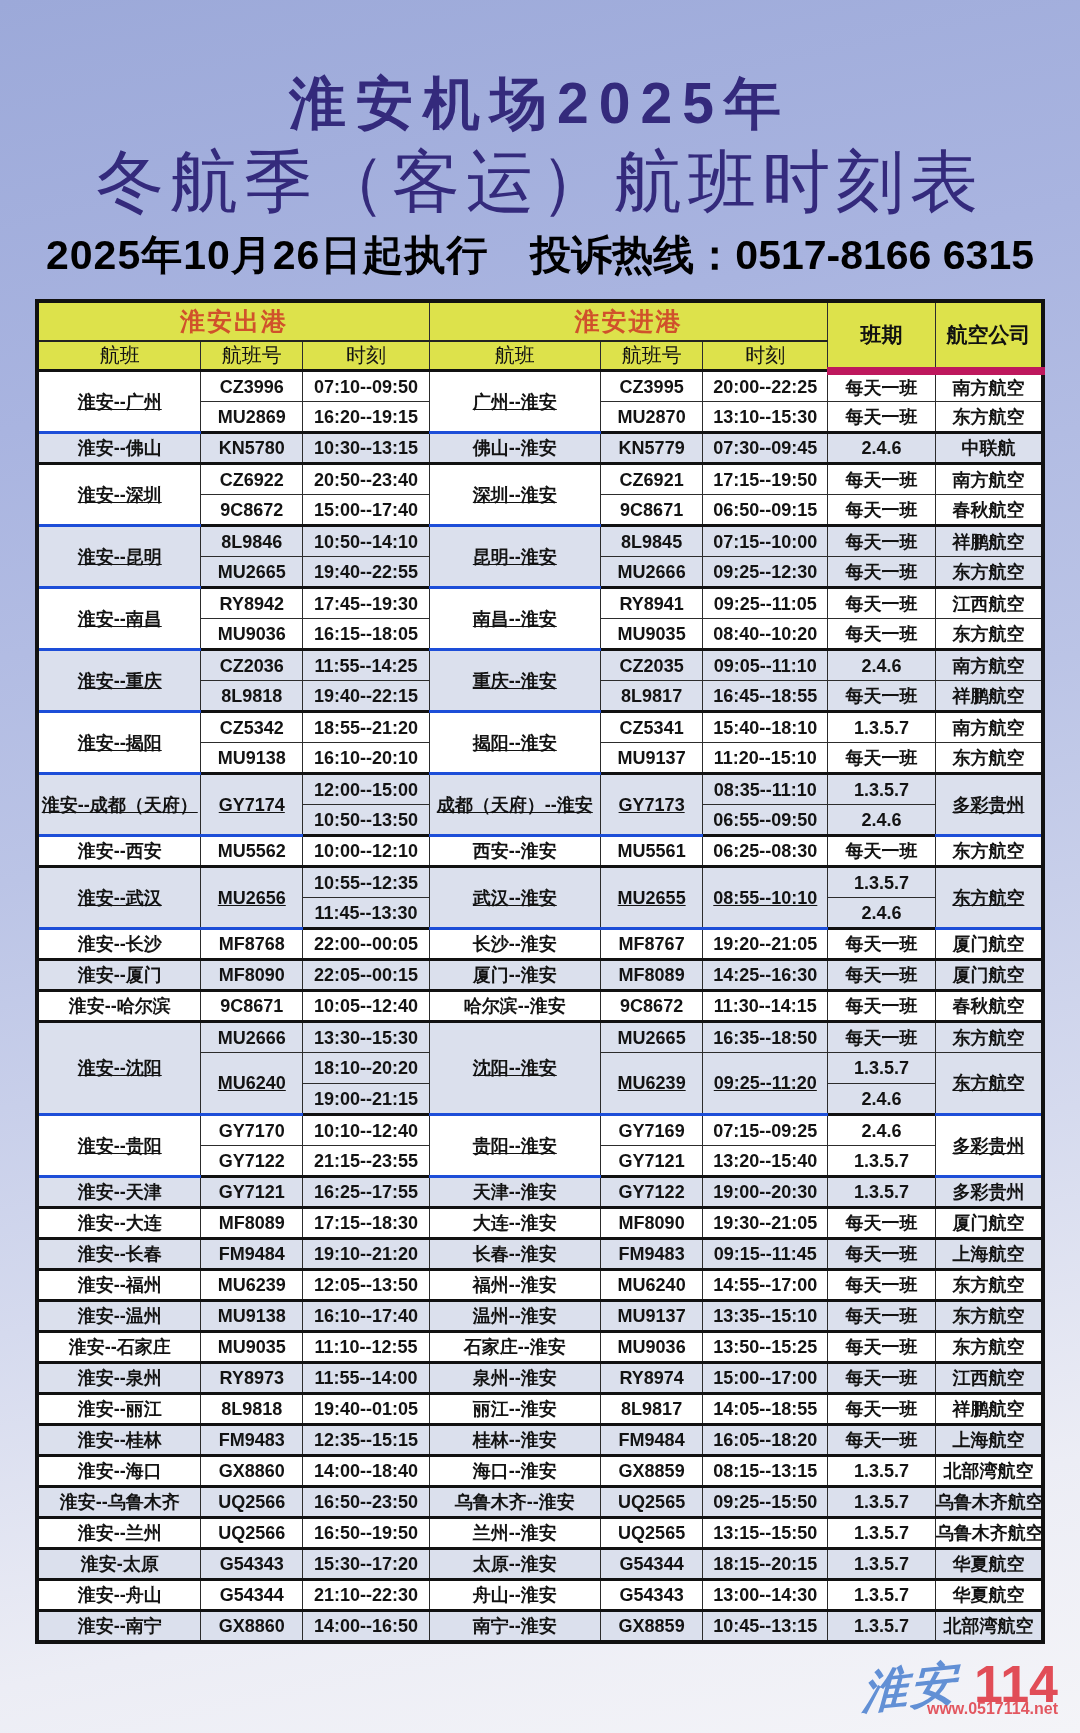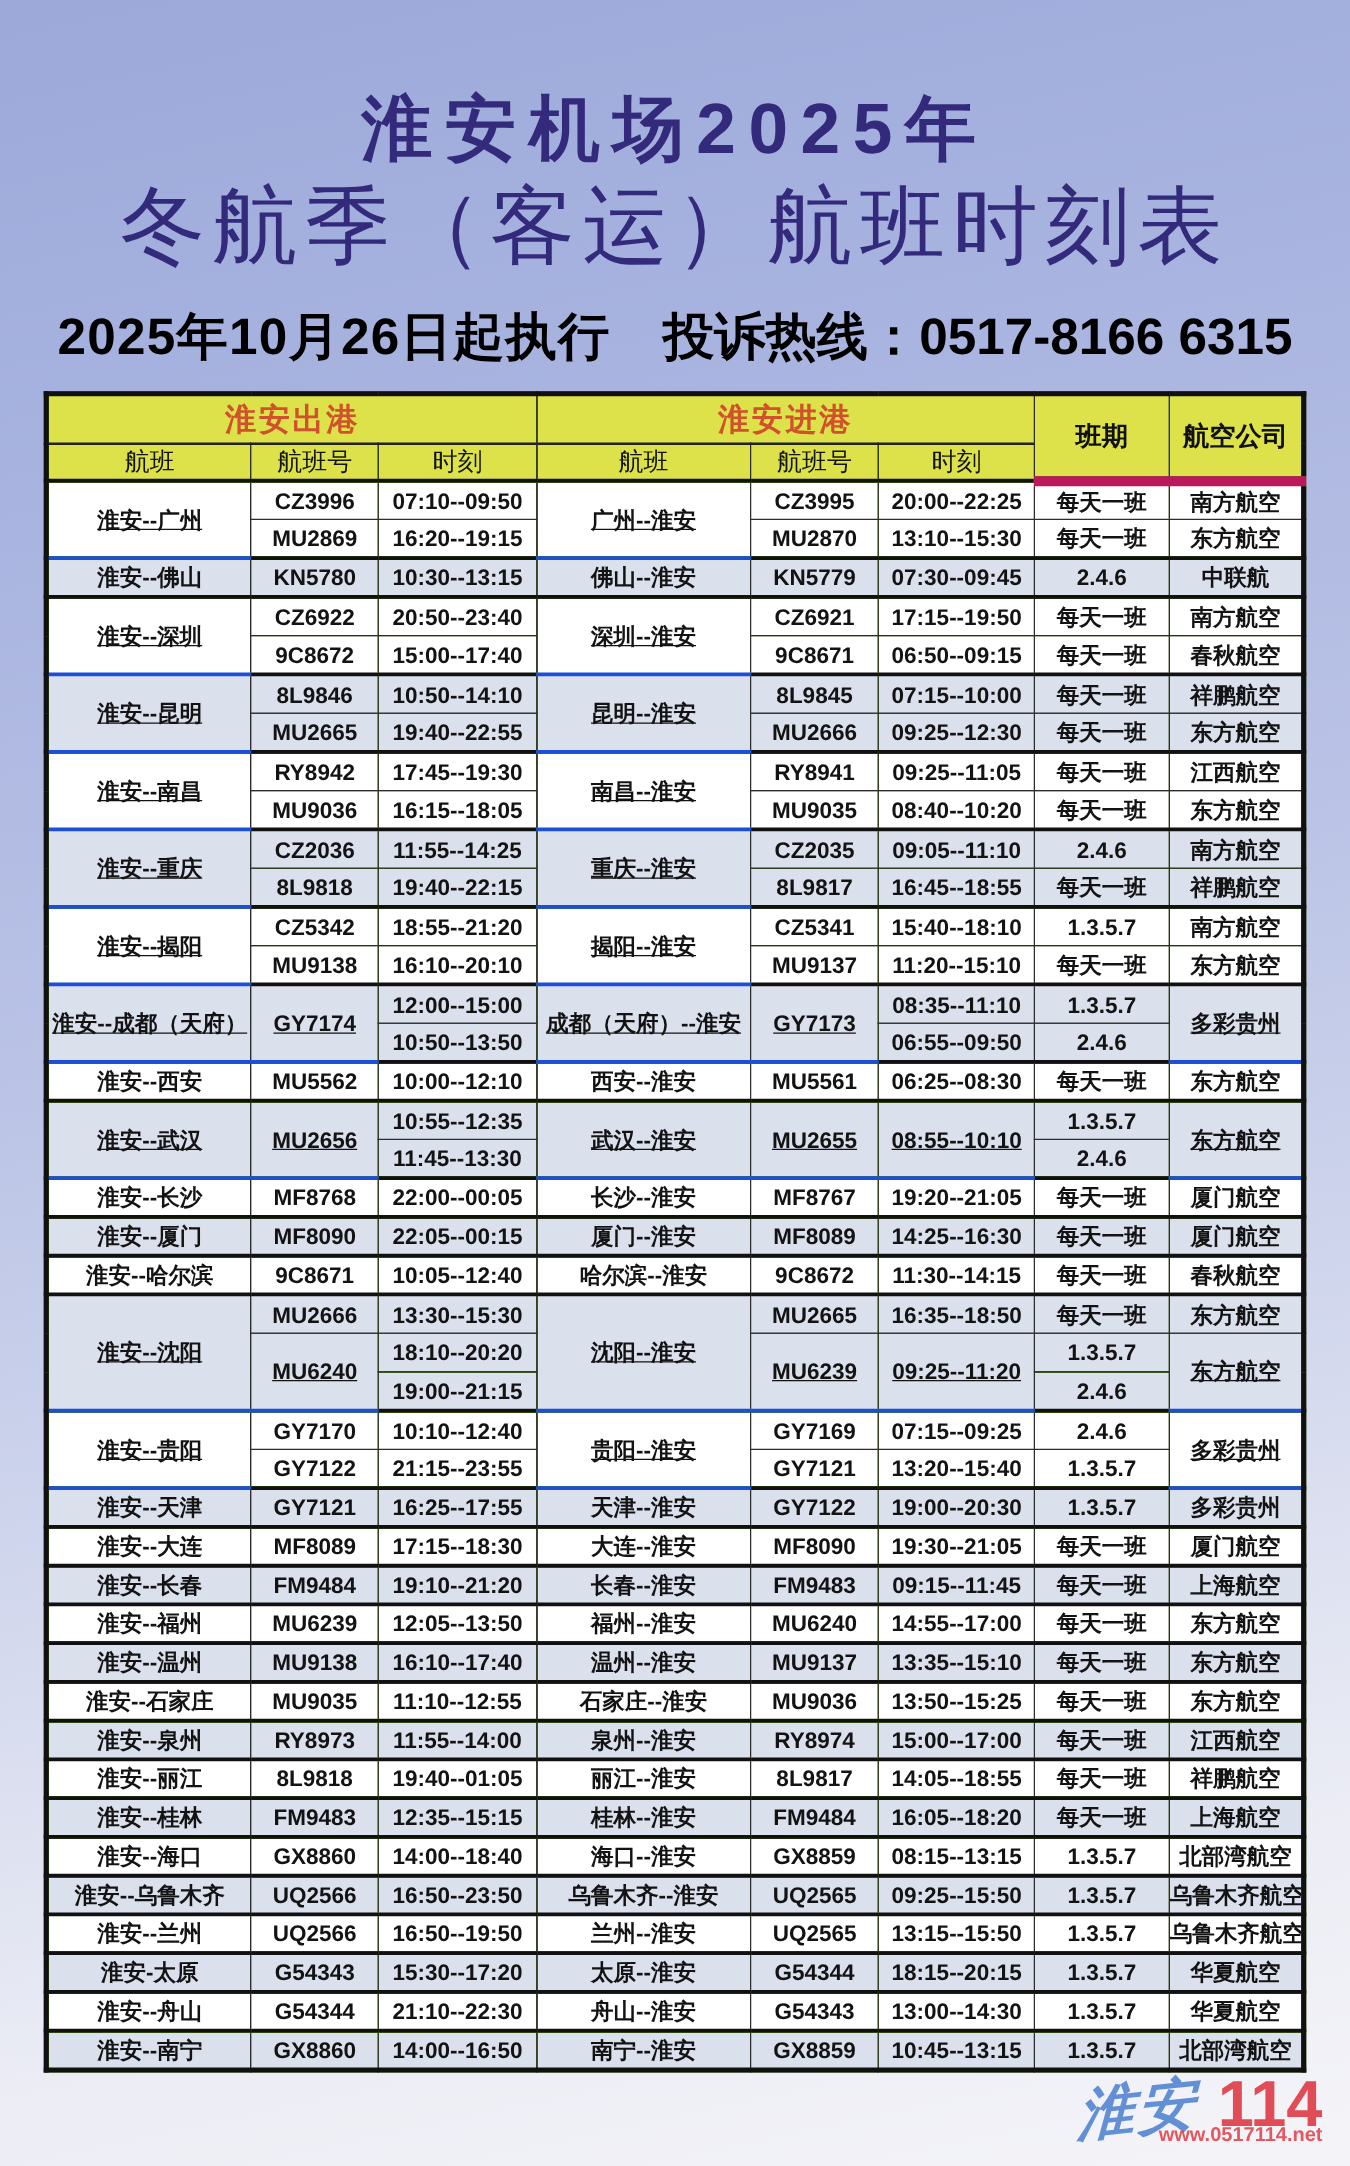--- a/index.html
+++ b/index.html
@@ -20,30 +20,30 @@
     color:var(--ink);
   }
   .page{position:relative;width:1080px;height:1733px;}
 
   .title-block{padding-top:72px;text-align:center;color:var(--title-color);}
   .title-line1{font-size:57px;font-weight:800;letter-spacing:10px;line-height:1.1;}
   .title-line2{font-size:68px;font-weight:400;letter-spacing:6px;line-height:1.2;margin-top:6px;}
 
   .subtitle-row{
     display:flex;justify-content:space-between;align-items:center;
-    padding:0 46px;margin-top:20px;font-weight:800;color:#000;gap:20px;
+    padding:0 46px;margin-top:6px;font-weight:800;color:#000;gap:20px;
   }
   .subtitle-row .left{font-size:41px;letter-spacing:1px;}
   .subtitle-row .right{font-size:41px;letter-spacing:0px;}
 
   table.timetable{
     width:1010px;margin:16px auto 0 auto;
     border-collapse:collapse;table-layout:fixed;
     border:4px solid #111;
-    background:#4d7c0f;
+    background:#bef264;
   }
   .timetable th,.timetable td{
     border:1.5px solid #2c2c2c;
     text-align:center;vertical-align:middle;
     overflow:hidden;white-space:nowrap;
     color:var(--ink);
   }
   .timetable thead th{background:var(--banner-yellow);}
   .banner-row th{height:40px;font-size:25px;font-weight:800;border-bottom:2px solid #222;}
   .banner-row th.section{color:var(--banner-red);letter-spacing:2px;}

